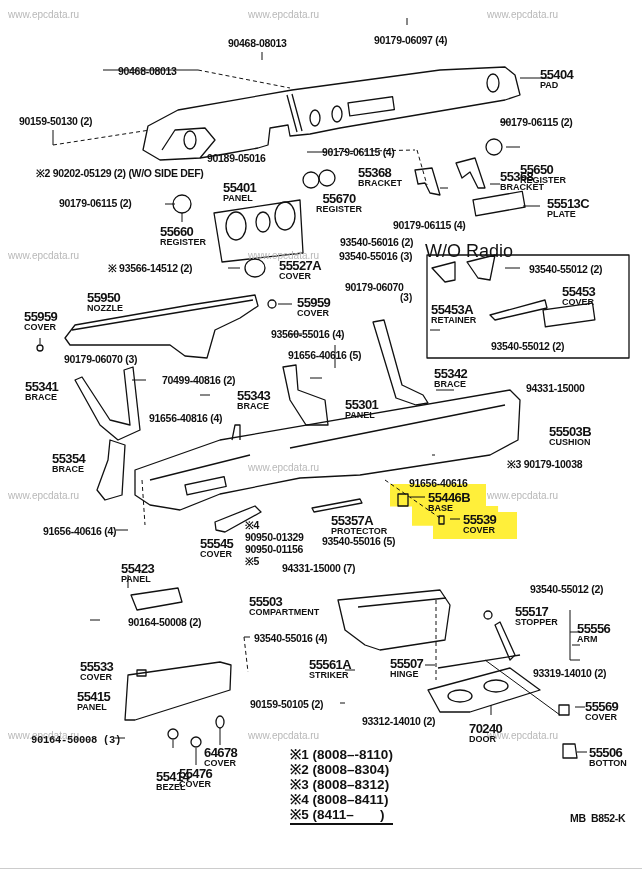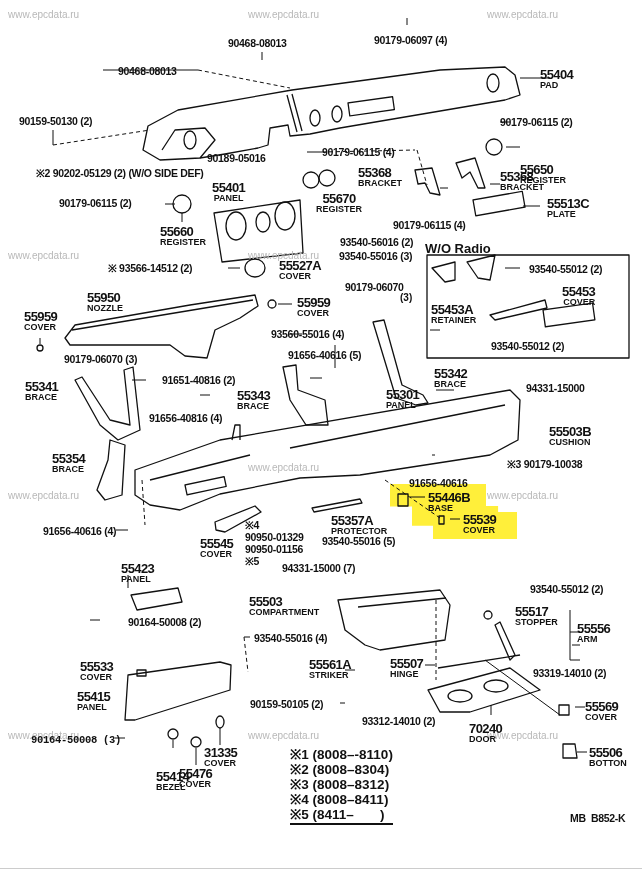--- a/index.html
+++ b/index.html
@@ -6,21 +6,21 @@
   body{width:642px;height:872px;position:relative;overflow:hidden;font-family:"Liberation Sans",sans-serif;color:#111;}
   #canvas{position:absolute;left:0;top:0;width:642px;height:872px;}
   .lbl{position:absolute;font-family:"Liberation Sans",sans-serif;font-weight:bold;white-space:nowrap;line-height:1;letter-spacing:-0.3px;}
   .pn{font-size:10.5px;}
   .big{font-size:13px;letter-spacing:-0.6px;}
   .sub{font-size:9px;display:block;margin-top:0;letter-spacing:0;}
   .wm{position:absolute;font-size:10px;color:#b8b8b8;font-family:"Liberation Sans",sans-serif;}
   .hl{position:absolute;background:#ffef3a;}
   .legend{position:absolute;left:290px;top:747px;font-family:"Liberation Sans",sans-serif;font-weight:bold;font-size:13.5px;line-height:15px;border-bottom:2px solid #111;padding-bottom:1px;}
   .legend div{white-space:pre;}
-  .boxlbl{position:absolute;font-size:13px;font-weight:bold;}
+  .boxlbl{position:absolute;font-size:18px;font-weight:normal;}
   .footer{position:absolute;left:0;top:868px;width:642px;height:1px;background:#ccc;}
 </style>
 </head>
 <body>
 
 <div class="hl" style="left: 390px; top: 484px; width: 96px; height: 28px; clip-path: polygon(0px 0px, 100% 0px, 100% 100%, 25% 100%, 25% 80%, 0px 80%); background: rgb(255, 239, 58);"></div>
 <div class="hl" style="left: 412px; top: 506px; width: 105px; height: 33px; clip-path: polygon(0px 0px, 82% 0px, 82% 18%, 100% 18%, 100% 100%, 20% 100%, 20% 60%, 0px 60%); background: rgb(255, 239, 58);"></div>
 
 <svg id="canvas" viewBox="0 0 642 872">
   <g fill="none" stroke="#111" stroke-width="1.3" stroke-linejoin="round">
@@ -125,51 +125,51 @@
 <div class="lbl pn" style="left:228px;top:38px;"><span>90468-08013</span></div>
 <div class="lbl pn" style="left:118px;top:66px;"><span>90468-08013</span></div>
 <div class="lbl pn" style="left:374px;top:35px;"><span>90179-06097 (4)</span></div>
 <div class="lbl big" style="left:540px;top:68px;"><span>55404</span><span class="sub">PAD</span></div>
 <div class="lbl pn" style="left:19px;top:116px;"><span>90159-50130 (2)</span></div>
 <div class="lbl pn" style="left:500px;top:117px;"><span>90179-06115 (2)</span></div>
 <div class="lbl big" style="left:520px;top:139px;margin-top:24px;"><span>55650</span><span class="sub">REGISTER</span></div>
 <div class="lbl pn" style="left:207px;top:153px;"><span>90189-05016</span></div>
 <div class="lbl pn" style="left:322px;top:147px;"><span>90179-06115 (4)</span></div>
 <div class="lbl pn" style="left:36px;top:168px;"><span>※2 90202-05129 (2) (W/O SIDE DEF)</span></div>
-<div class="lbl big" style="left:212px;top:181px;text-align:center;"><span>55401</span><span class="sub">PANEL</span></div>
+<div class="lbl big" style="left:223px;top:181px;"><span>55401</span><span class="sub">PANEL</span></div>
 <div class="lbl big" style="left:358px;top:166px;"><span>55368</span><span class="sub">BRACKET</span></div>
 <div class="lbl big" style="left:500px;top:170px;"><span>55368</span><span class="sub">BRACKET</span></div>
 <div class="lbl pn" style="left:59px;top:198px;"><span>90179-06115 (2)</span></div>
 <div class="lbl big" style="left:316px;top:192px;text-align:center;"><span>55670</span><span class="sub">REGISTER</span></div>
 <div class="lbl big" style="left:547px;top:197px;"><span>55513C</span><span class="sub">PLATE</span></div>
 <div class="lbl big" style="left:160px;top:225px;"><span>55660</span><span class="sub">REGISTER</span></div>
 <div class="lbl pn" style="left:393px;top:220px;"><span>90179-06115 (4)</span></div>
 <div class="lbl pn" style="left:340px;top:237px;"><span>93540-56016 (2)</span></div>
 <div class="lbl pn" style="left:339px;top:251px;"><span>93540-55016 (3)</span></div>
 <div class="boxlbl" style="left:425px;top:241px;">W/O Radio</div>
 <div class="lbl pn" style="left:108px;top:263px;"><span>※ 93566-14512 (2)</span></div>
 <div class="lbl big" style="left:279px;top:259px;"><span>55527A</span><span class="sub">COVER</span></div>
 <div class="lbl pn" style="left:529px;top:264px;"><span>93540-55012 (2)</span></div>
 <div class="lbl pn" style="left:345px;top:282px;"><span>90179-06070</span><span class="sub" style="padding-left:55px;font-size:10px;">(3)</span></div>
 <div class="lbl big" style="left:87px;top:291px;"><span>55950</span><span class="sub">NOZZLE</span></div>
 <div class="lbl big" style="left:24px;top:310px;"><span>55959</span><span class="sub">COVER</span></div>
 <div class="lbl big" style="left:297px;top:296px;"><span>55959</span><span class="sub">COVER</span></div>
-<div class="lbl big" style="left:562px;top:285px;text-align:right;"><span>55453</span><span class="sub">COVER</span></div>
+<div class="lbl big" style="left:562px;top:285px;"><span>55453</span><span class="sub">COVER</span></div>
 <div class="lbl big" style="left:431px;top:303px;"><span>55453A</span><span class="sub">RETAINER</span></div>
 <div class="lbl pn" style="left:271px;top:329px;"><span>93560-55016 (4)</span></div>
 <div class="lbl pn" style="left:491px;top:341px;"><span>93540-55012 (2)</span></div>
 <div class="lbl pn" style="left:64px;top:354px;"><span>90179-06070 (3)</span></div>
 <div class="lbl pn" style="left:288px;top:350px;"><span>91656-40616 (5)</span></div>
 <div class="lbl big" style="left:434px;top:367px;"><span>55342</span><span class="sub">BRACE</span></div>
 <div class="lbl big" style="left:25px;top:380px;"><span>55341</span><span class="sub">BRACE</span></div>
-<div class="lbl pn" style="left:162px;top:375px;"><span>91651-40816 (2)</span></div>
+<div class="lbl pn" style="left:162px;top:375px;"><span>70499-40816 (2)</span></div>
 <div class="lbl big" style="left:237px;top:389px;"><span>55343</span><span class="sub">BRACE</span></div>
 <div class="lbl pn" style="left:526px;top:383px;"><span>94331-15000</span></div>
 <div class="lbl pn" style="left:149px;top:413px;"><span>91656-40816 (4)</span></div>
-<div class="lbl big" style="left:345px;top:388px;margin-left:41px;"><span>55301</span><span class="sub">PANEL</span></div>
+<div class="lbl big" style="left:345px;top:398px;"><span>55301</span><span class="sub">PANEL</span></div>
 <div class="lbl big" style="left:549px;top:425px;"><span>55503B</span><span class="sub">CUSHION</span></div>
 <div class="lbl big" style="left:52px;top:452px;"><span>55354</span><span class="sub">BRACE</span></div>
 <div class="lbl pn" style="left:507px;top:459px;"><span>※3  90179-10038</span></div>
 <div class="lbl pn" style="left:409px;top:478px;"><span>91656-40616</span></div>
 <div class="lbl big" style="left:428px;top:491px;"><span>55446B</span><span class="sub">BASE</span></div>
 <div class="lbl pn" style="left:43px;top:526px;"><span>91656-40616 (4)</span></div>
 <div class="lbl big" style="left:331px;top:514px;"><span>55357A</span><span class="sub">PROTECTOR</span></div>
 <div class="lbl big" style="left:463px;top:513px;"><span>55539</span><span class="sub">COVER</span></div>
 <div class="lbl pn" style="left:245px;top:519px;line-height:12px;">
   <div>※4</div>
@@ -191,21 +191,21 @@
 <div class="lbl big" style="left:292px;top:658px;margin-left:17px;"><span>55561A</span><span class="sub">STRIKER</span></div>
 <div class="lbl big" style="left:390px;top:657px;"><span>55507</span><span class="sub">HINGE</span></div>
 <div class="lbl pn" style="left:533px;top:668px;"><span>93319-14010 (2)</span></div>
 <div class="lbl big" style="left:77px;top:690px;"><span>55415</span><span class="sub">PANEL</span></div>
 <div class="lbl pn" style="left:250px;top:699px;"><span>90159-50105 (2)</span></div>
 <div class="lbl big" style="left:585px;top:700px;"><span>55569</span><span class="sub">COVER</span></div>
 <div class="lbl pn" style="left:362px;top:716px;"><span>93312-14010 (2)</span></div>
 <div class="lbl big" style="left:469px;top:722px;"><span>70240</span><span class="sub">DOOR</span></div>
 <div class="lbl pn" style="left:31px;top:735px;font-family:Liberation Mono, monospace;"><span>90164-50008 (3)</span></div>
 <div class="lbl big" style="left:156px;top:746px;margin-top:24px;"><span>55414</span><span class="sub">BEZEL</span></div>
-<div class="lbl big" style="left:204px;top:746px;"><span>31335</span><span class="sub">COVER</span></div>
+<div class="lbl big" style="left:204px;top:746px;"><span>64678</span><span class="sub">COVER</span></div>
 <div class="lbl big" style="left:589px;top:746px;"><span>55506</span><span class="sub">BOTTON</span></div>
 <div class="lbl big" style="left:179px;top:767px;"><span>55476</span><span class="sub">COVER</span></div>
 
 <div class="legend">
   <div>※1 (8008–-8110)</div>
   <div>※2 (8008–8304)</div>
   <div>※3 (8008–8312)</div>
   <div>※4 (8008–8411)</div>
   <div>※5 (8411–       )</div>
 </div>

